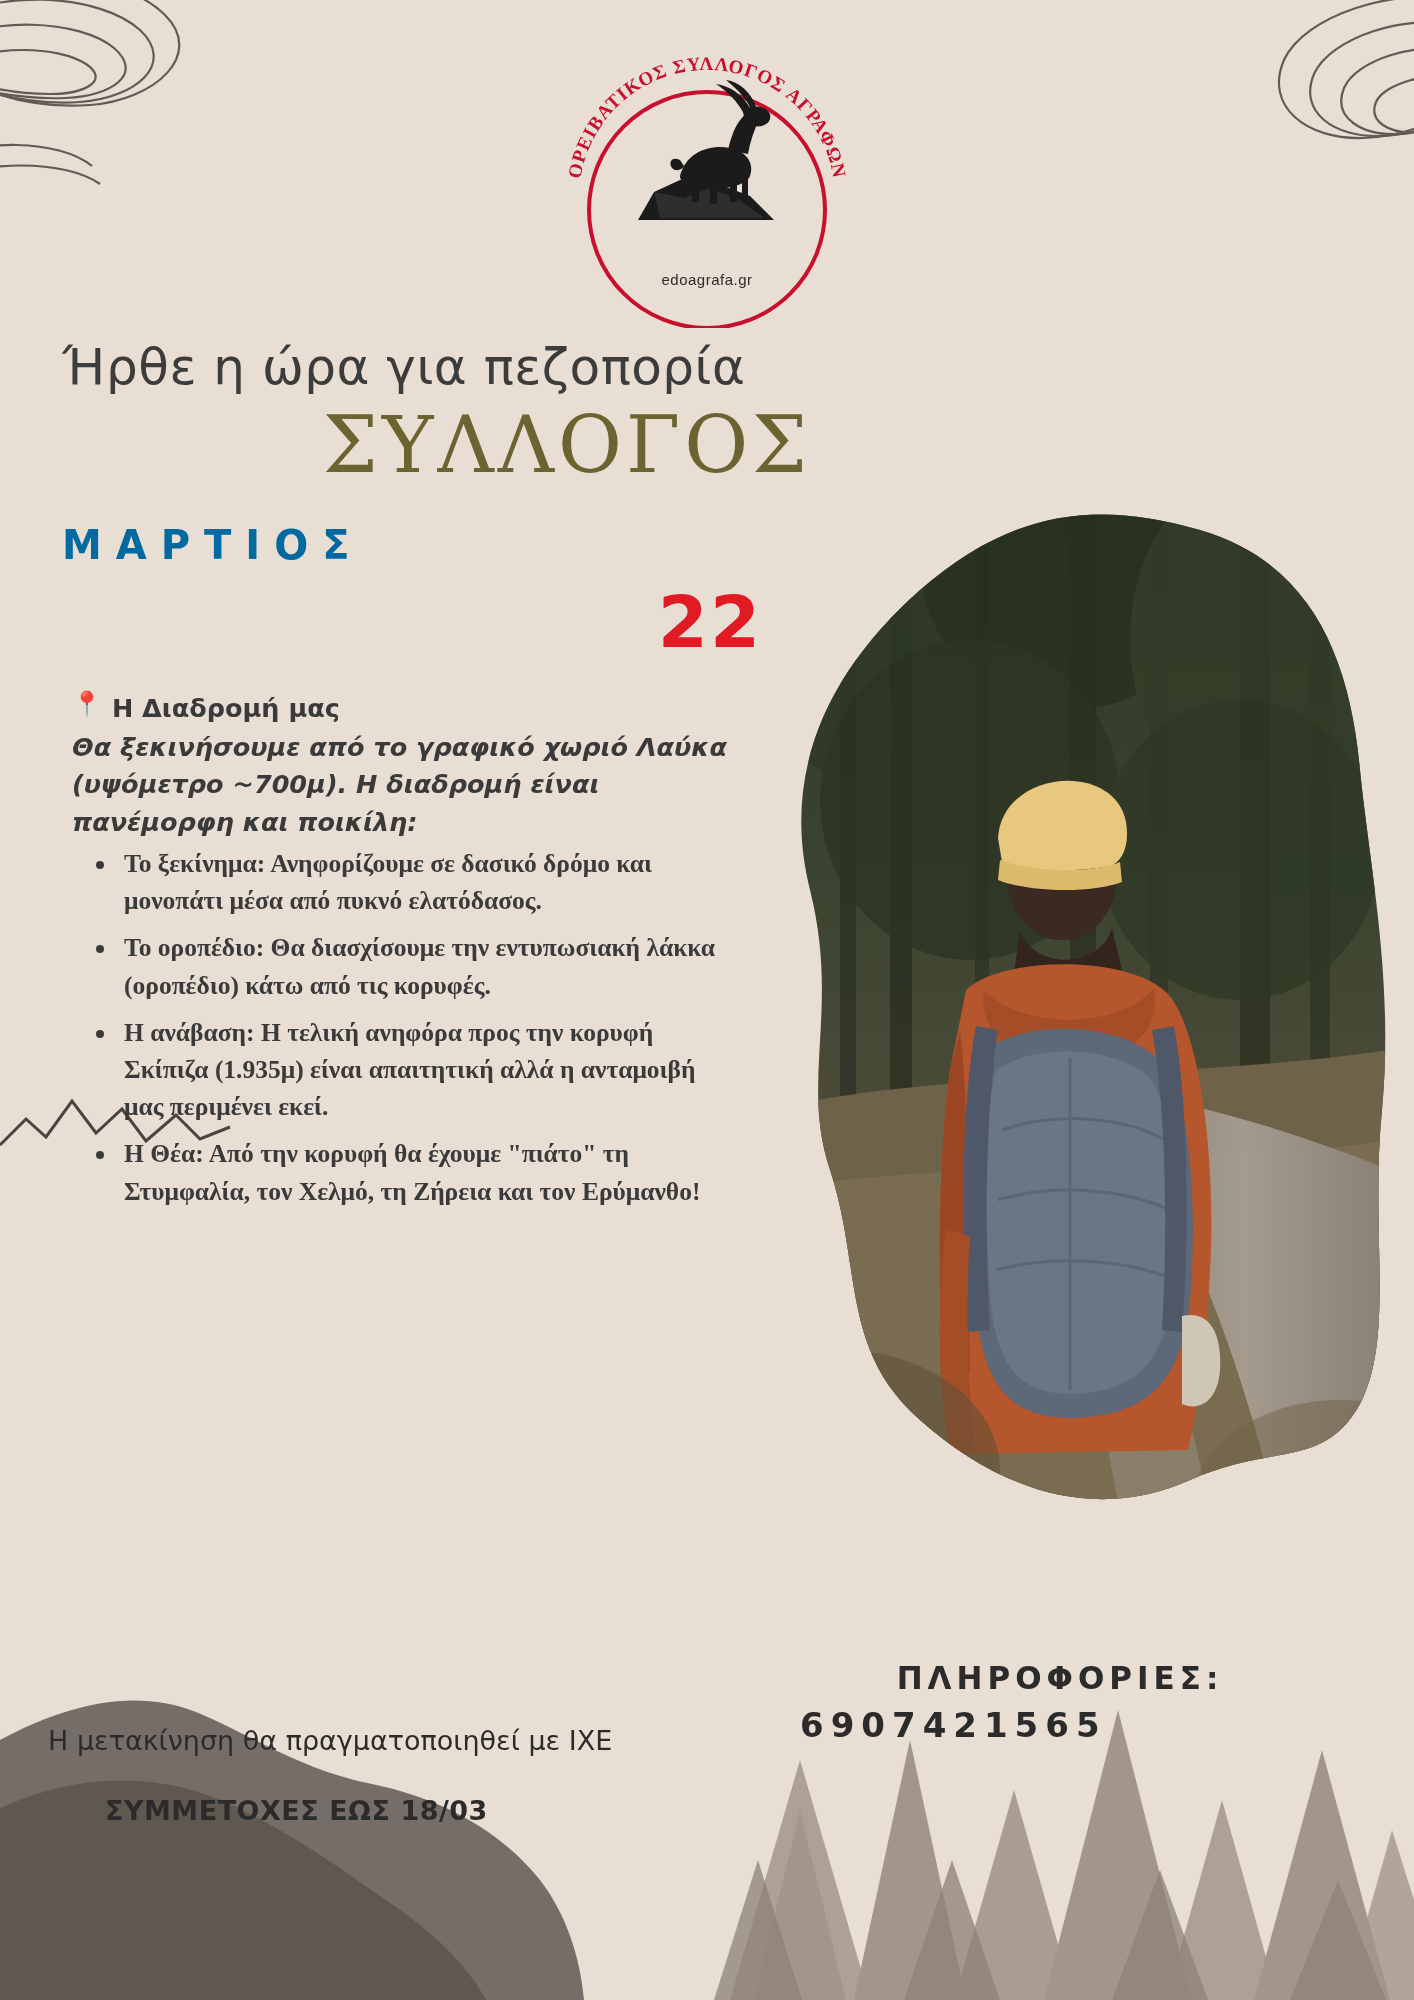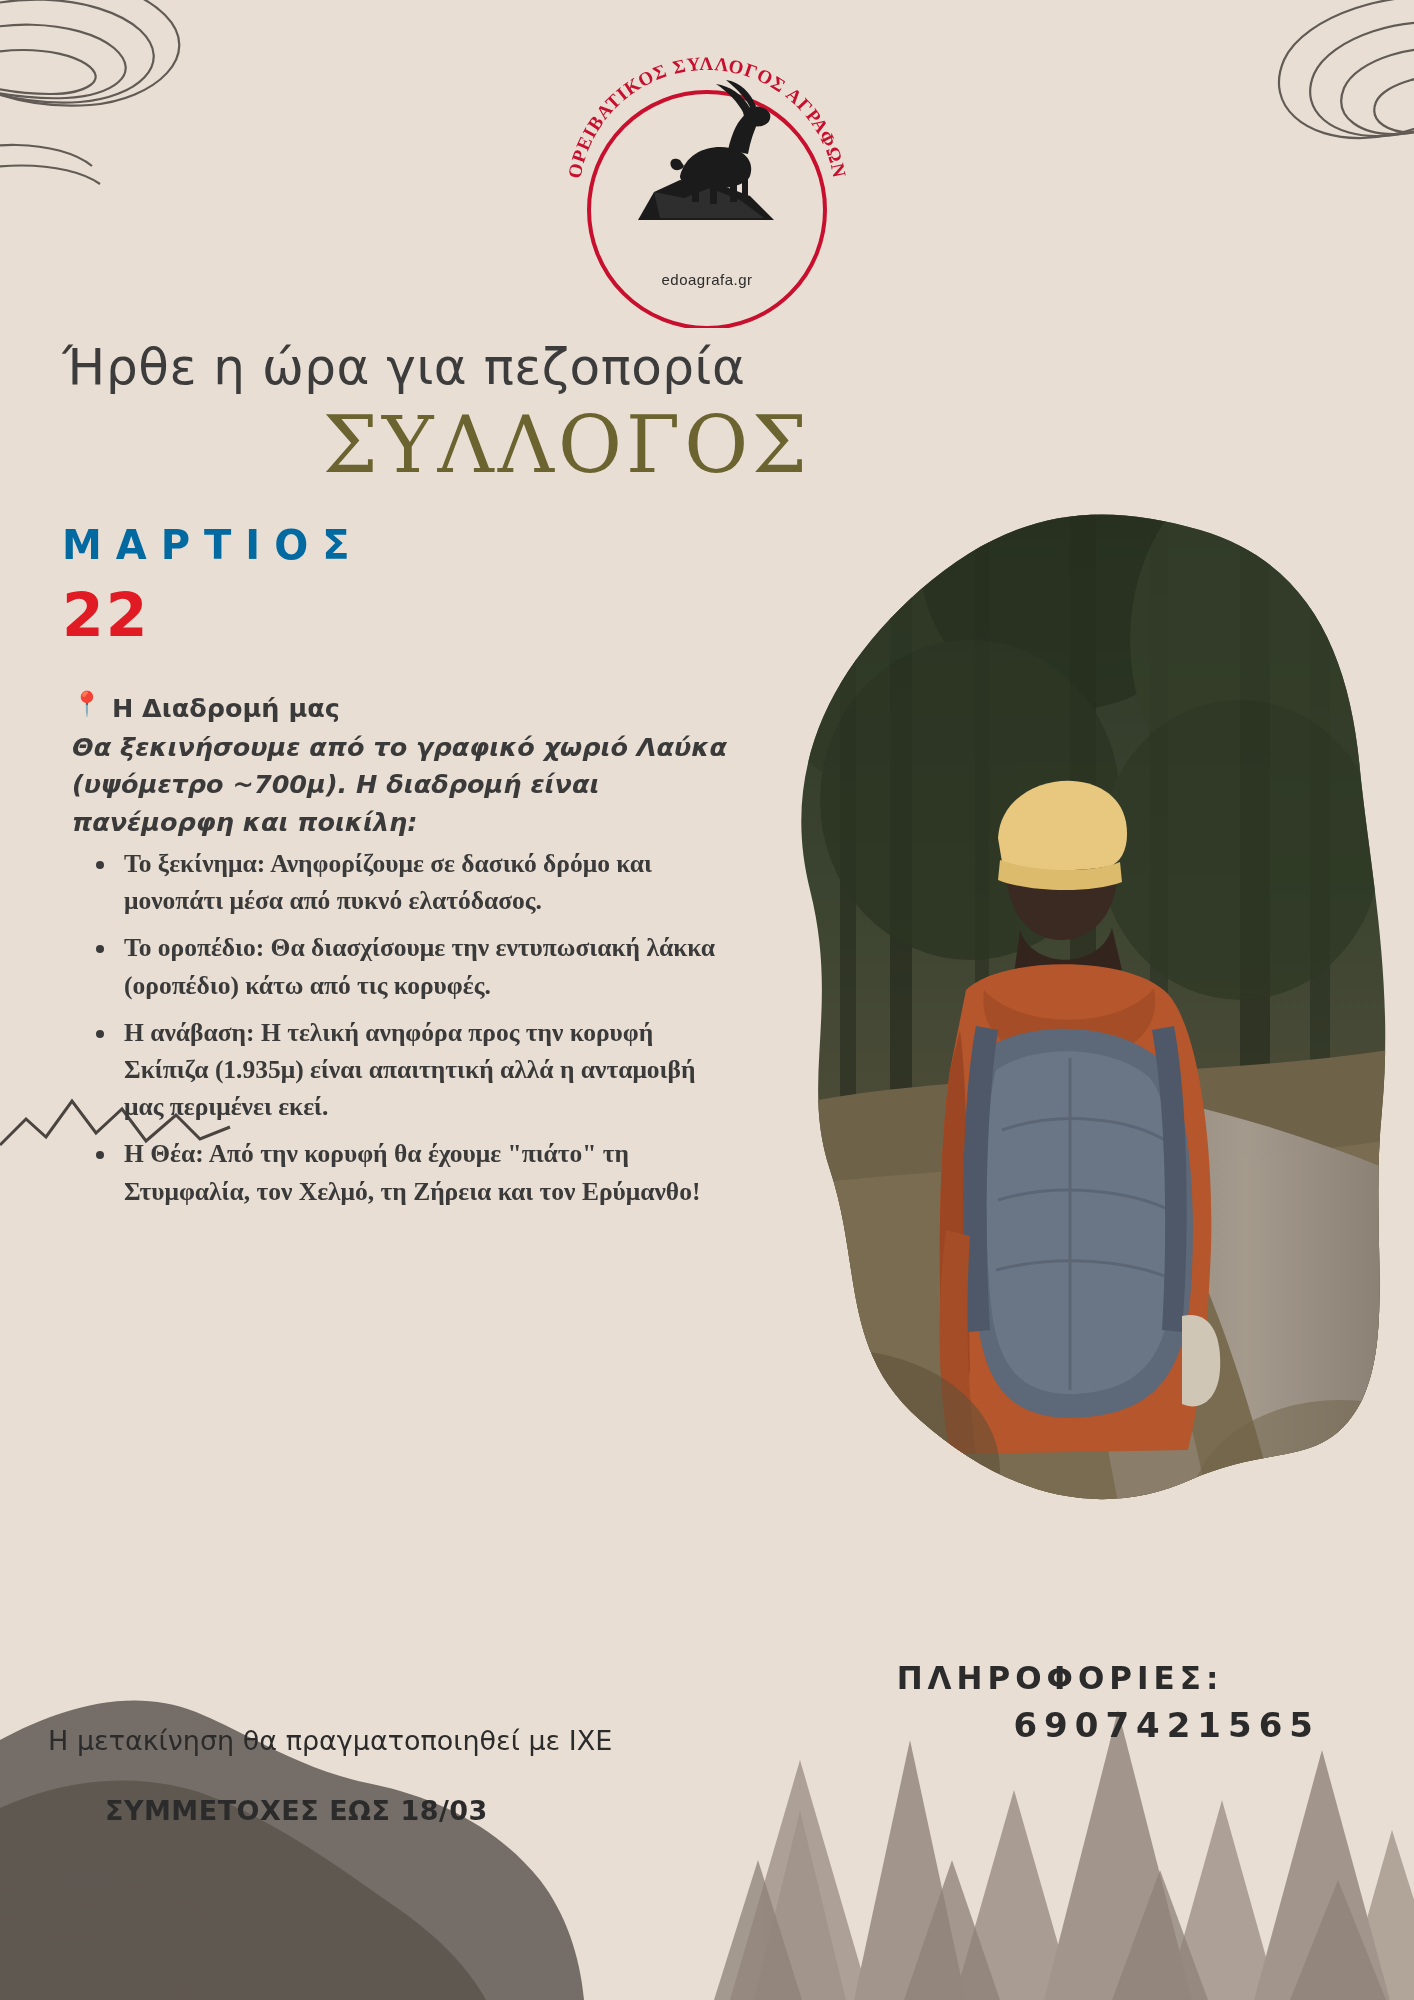--- a/index.html
+++ b/index.html
@@ -137,23 +137,23 @@
     font-size: 40px;
     font-weight: bold;
     color: #0369a1;
     letter-spacing: 14px;
   }
   .day {
     position: absolute;
     top: 580px;
     left: 62px;
     width: 700px;
-    text-align: left;
-    font-family: "DejaVu Sans", sans-serif;
-    font-size: 60px;
+    text-align: right;
+    font-family: "DejaVu Sans", sans-serif;
+    font-size: 72px;
     font-weight: bold;
     color: #e01b24;
     letter-spacing: 2px;
   }
 
   
   .body-block {
     position: absolute;
     top: 690px;
     left: 72px;
@@ -216,21 +216,21 @@
     font-size: 31px;
     font-weight: bold;
     color: #2b2b2b;
     letter-spacing: 5px;
   }
   .info-phone {
     position: absolute;
     top: 1705px;
     left: 800px;
     width: 520px;
-    text-align: right;
+    text-align: left;
     font-family: "DejaVu Sans", sans-serif;
     font-size: 34px;
     font-weight: bold;
     color: #2b2b2b;
     letter-spacing: 7px;
   }
 
   
   .photo-blob {
     position: absolute;

